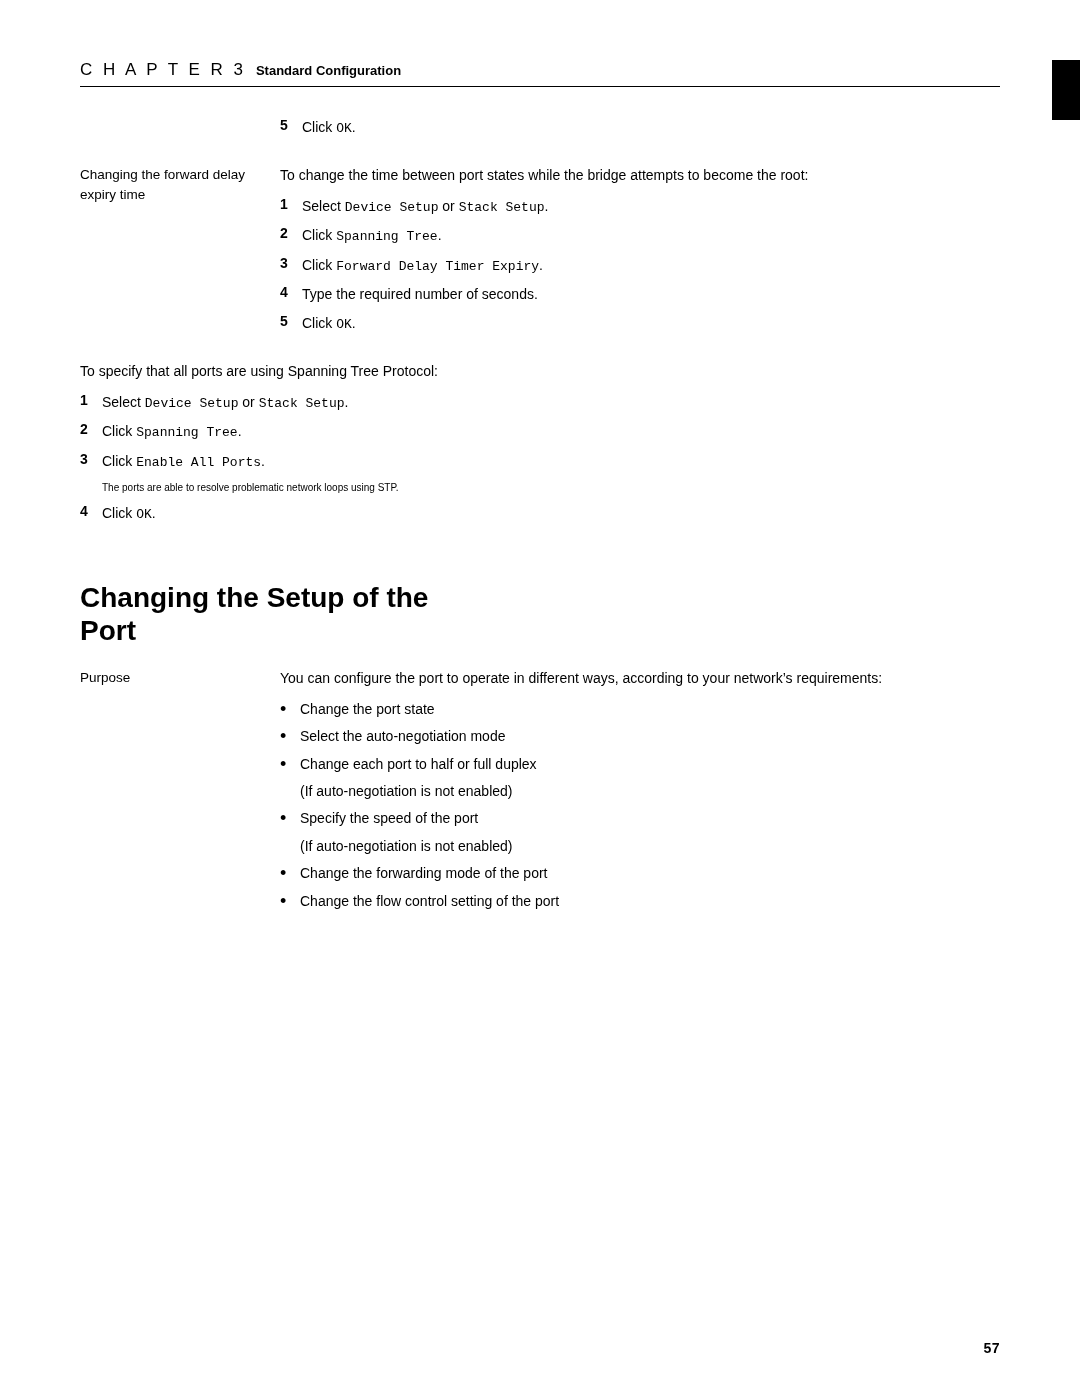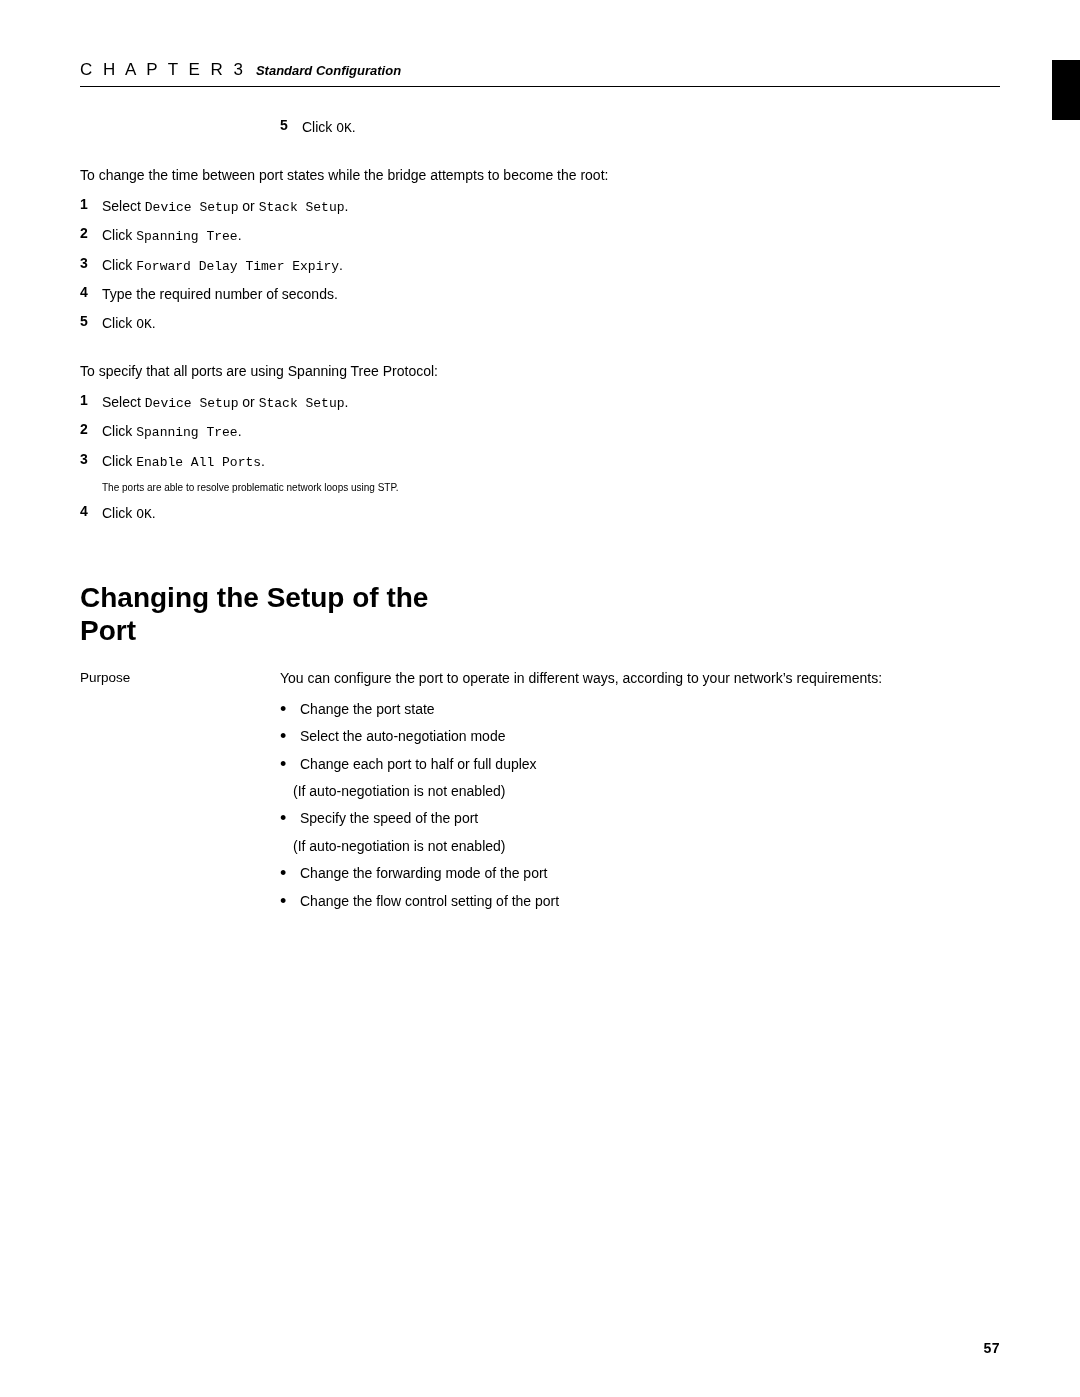--- a/index.html
+++ b/index.html
@@ -41,21 +41,20 @@
       color: #000;
       flex: 0 0 auto;
     }
 
     .chapter-title {
       font-size: 13px;
       font-family: Arial, sans-serif;
       font-weight: bold;
       color: #000;
       margin-left: 10px;
-      font-style: italic;
     }
 
     .content-area {
       display: flex;
       flex-direction: column;
     }
 
     .section-row {
       display: flex;
       margin-bottom: 18px;
@@ -143,21 +142,21 @@
     }
 
     .bullet-dot {
       width: 20px;
       min-width: 20px;
       font-size: 18px;
       line-height: 1.2;
     }
 
     .bullet-indent {
-      margin-left: 13px;
+      margin-left: 20px;
       margin-bottom: 6px;
       font-size: 14px;
       font-family: Arial, sans-serif;
       line-height: 1.5;
       color: #000;
     }
 
     .page-number {
       position: absolute;
       bottom: 40px;
@@ -194,20 +193,23 @@
       <div class="side-label"></div>
       <div class="main-content">
         <div class="step-item">
           <span class="step-number">5</span>
           <span class="step-text">Click <span class="inline-code">OK</span>.</span>
         </div>
       </div>
     </div>
 
     <div class="section-row">
+      <div class="side-label">
+        <span>Changing the forward delay expiry time</span>
+      </div>
       <div class="main-content">
         <div class="intro-text">To change the time between port states while the bridge attempts to become the root:</div>
         <div class="step-item">
           <span class="step-number">1</span>
           <span class="step-text">Select <span class="inline-code">Device Setup</span> or <span class="inline-code">Stack Setup</span>.</span>
         </div>
         <div class="step-item">
           <span class="step-number">2</span>
           <span class="step-text">Click <span class="inline-code">Spanning Tree</span>.</span>
         </div>

